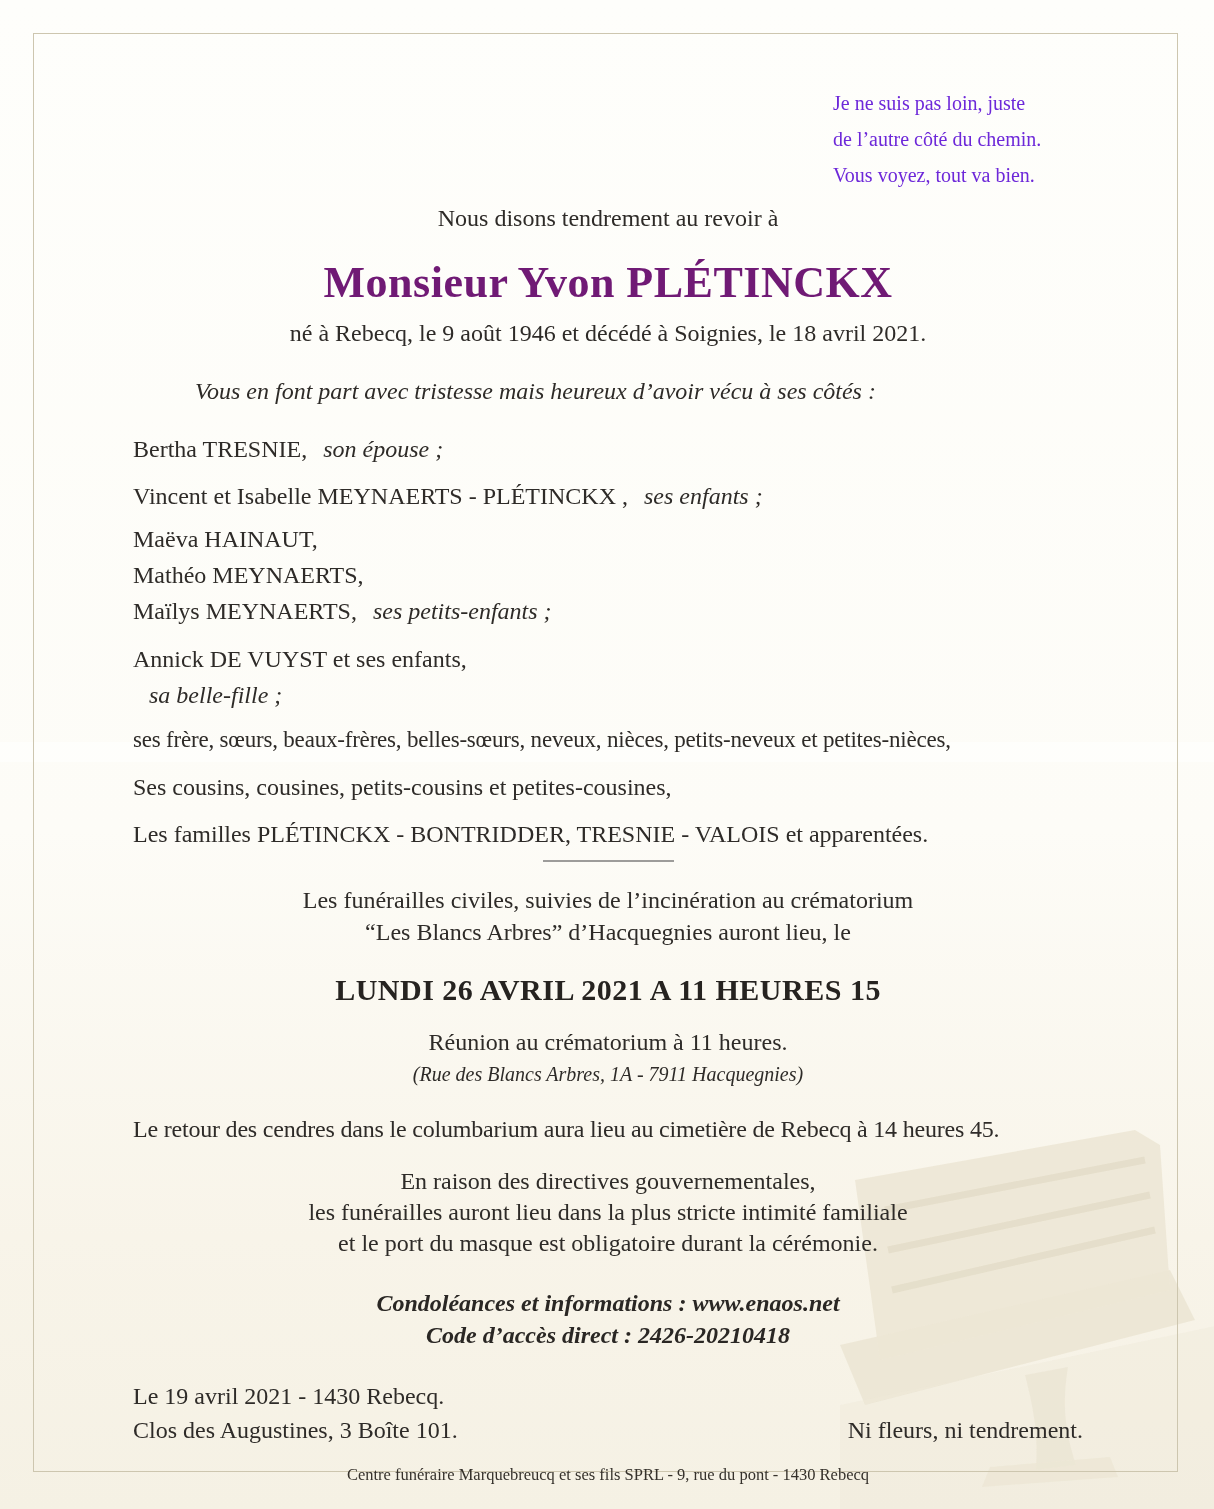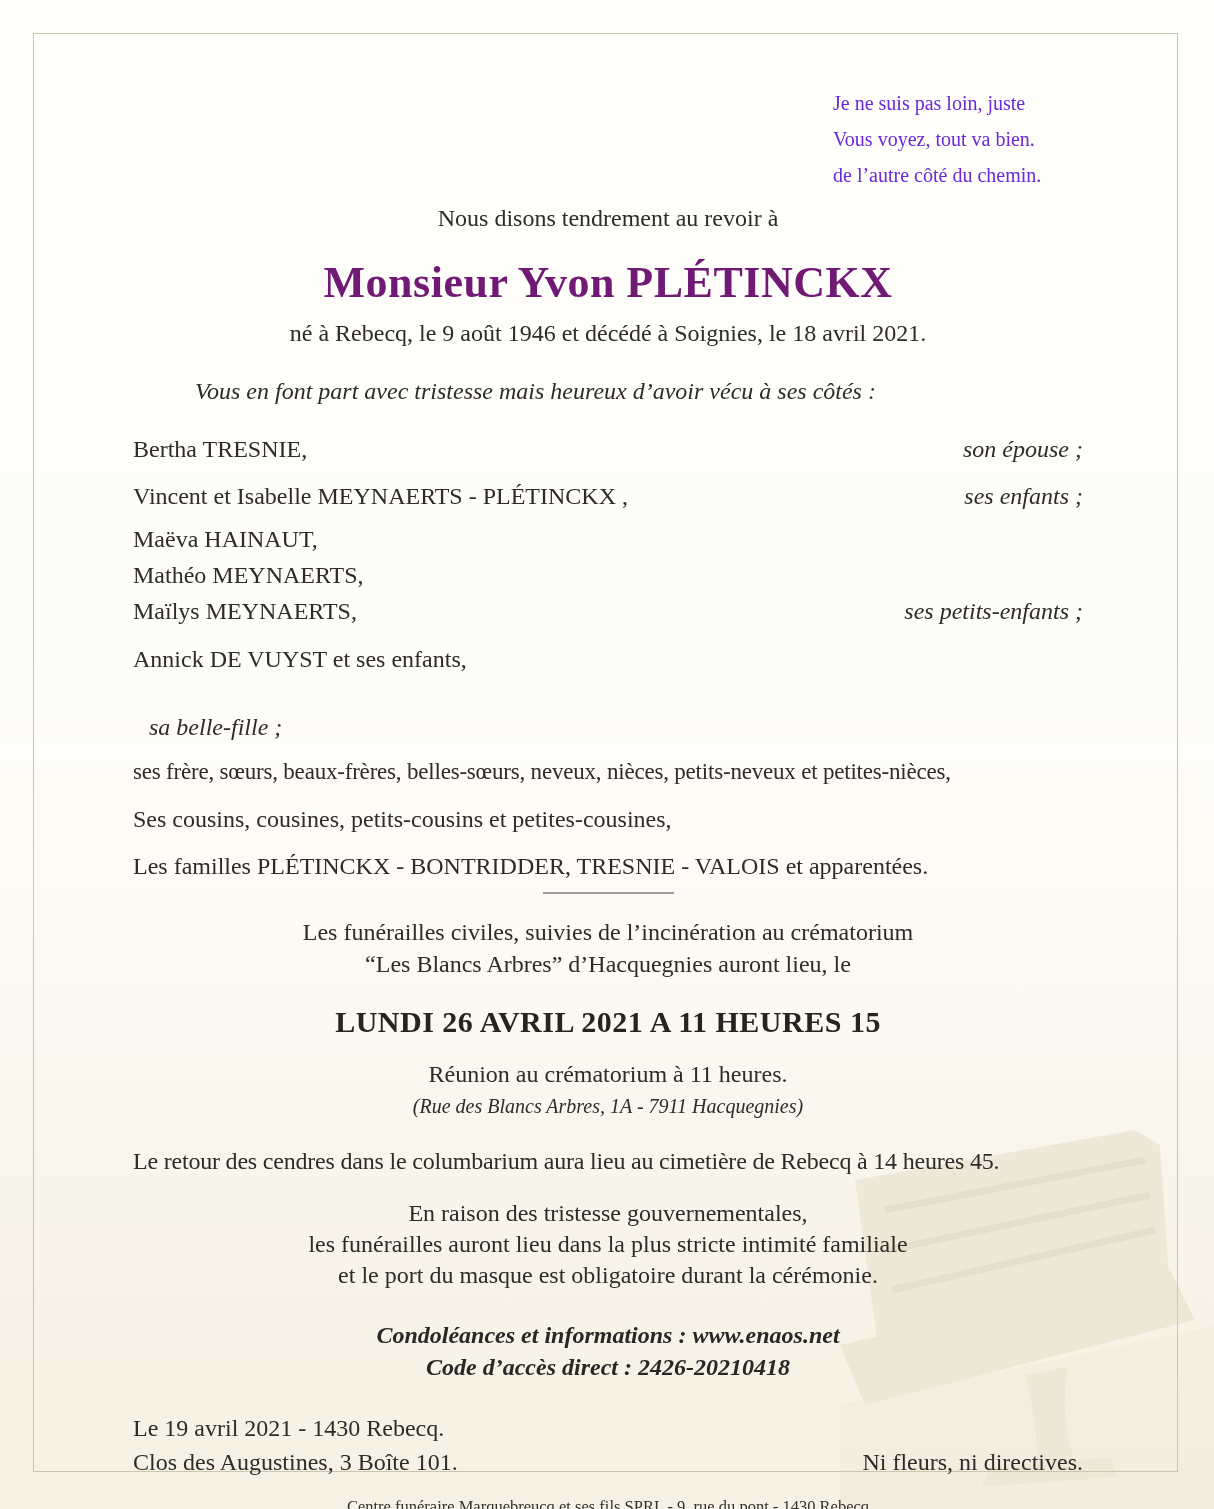--- a/index.html
+++ b/index.html
@@ -42,22 +42,22 @@
     line-height: 36px;
     color: #6d28d9;
   }
   .l-intro   { margin-top: 8px;  font-size: 24px; line-height: 34px; }
   .l-name    { margin-top: 26px; font-size: 44px; line-height: 44px; font-weight: bold; color: #701a75; letter-spacing: 0.5px; }
   .l-dates   { margin-top: 11px; font-size: 24px; line-height: 34px; }
   .l-part    { margin-top: 24px; margin-left: 62px; font-size: 24px; line-height: 34px; font-style: italic; }
 
   .relatives { margin-top: 23px; }
   .row {
-    display: flex; justify-content: space-between; align-items: baseline;
-    font-size: 24px; line-height: 36px; gap: 32px;
+    display: flex; align-items: baseline;
+    font-size: 24px; line-height: 36px;
   }
   .rel-label { font-style: italic; white-space: nowrap; padding-left: 16px; }
   .r1 { margin-top: 11px; }
   .r2 { margin-top: 7px; }
   .r3, .r4 { margin-top: 0; }
   .r5 { margin-top: 12px; flex-direction: column; }
   .r6 { margin-top: 9px; }
   .r6 .rel-name { font-size: 23px; letter-spacing: -0.2px; white-space: nowrap; }
   .r7 { margin-top: 11px; }
   .r8 { margin-top: 11px; }
@@ -98,22 +98,22 @@
 </svg>
 
 <div class="scan-band"></div>
 
 <div class="frame"></div>
 
 <div class="content">
 
   <div class="epigraph">
     <div>Je ne suis pas loin, juste</div>
+    <div>de l’autre côté du chemin.</div>
     <div>Vous voyez, tout va bien.</div>
-    <div>de l’autre côté du chemin.</div>
   </div>
 
   <div class="l-intro center">Nous disons tendrement au revoir à</div>
 
   <div class="l-name center">Monsieur Yvon PLÉTINCKX</div>
 
   <div class="l-dates center">né à Rebecq, le 9 août 1946 et décédé à Soignies, le 18 avril 2021.</div>
 
   <div class="l-part">Vous en font part avec tristesse mais heureux d’avoir vécu à ses côtés :</div>
 
@@ -162,35 +162,35 @@
   <div class="l-fun2 center">“Les Blancs Arbres” d’Hacquegnies auront lieu, le</div>
 
   <div class="l-date-heading center">LUNDI 26 AVRIL 2021 A 11 HEURES 15</div>
 
   <div class="l-meet center">Réunion au crématorium à 11 heures.</div>
   <div class="l-addr center">(Rue des Blancs Arbres, 1A - 7911 Hacquegnies)</div>
 
   <div class="l-ashes">Le retour des cendres dans le columbarium aura lieu au cimetière de Rebecq à 14 heures 45.</div>
 
   <div class="l-covid">
-    <div class="center">En raison des tristesse gouvernementales,</div>
+    <div class="center">En raison des directives gouvernementales,</div>
     <div class="center">les funérailles auront lieu dans la plus stricte intimité familiale</div>
     <div class="center">et le port du masque est obligatoire durant la cérémonie.</div>
   </div>
 
   <div class="l-condo">
     <div class="center">Condoléances et informations : www.enaos.net</div>
     <div class="center">Code d’accès direct : 2426-20210418</div>
   </div>
 
   <div class="bottom-block">
     <div>Le 19 avril 2021 - 1430 Rebecq.</div>
     <div class="bottom-row">
       <span>Clos des Augustines, 3 Boîte 101.</span>
-      <span>Ni fleurs, ni directives.</span>
+      <span>Ni fleurs, ni tendrement.</span>
     </div>
   </div>
 
   <div class="footer center">
     <div>Centre funéraire Marquebreucq et ses fils SPRL - 9, rue du pont - 1430 Rebecq</div>
   </div>
 
 </div>
 
 </body></html>

